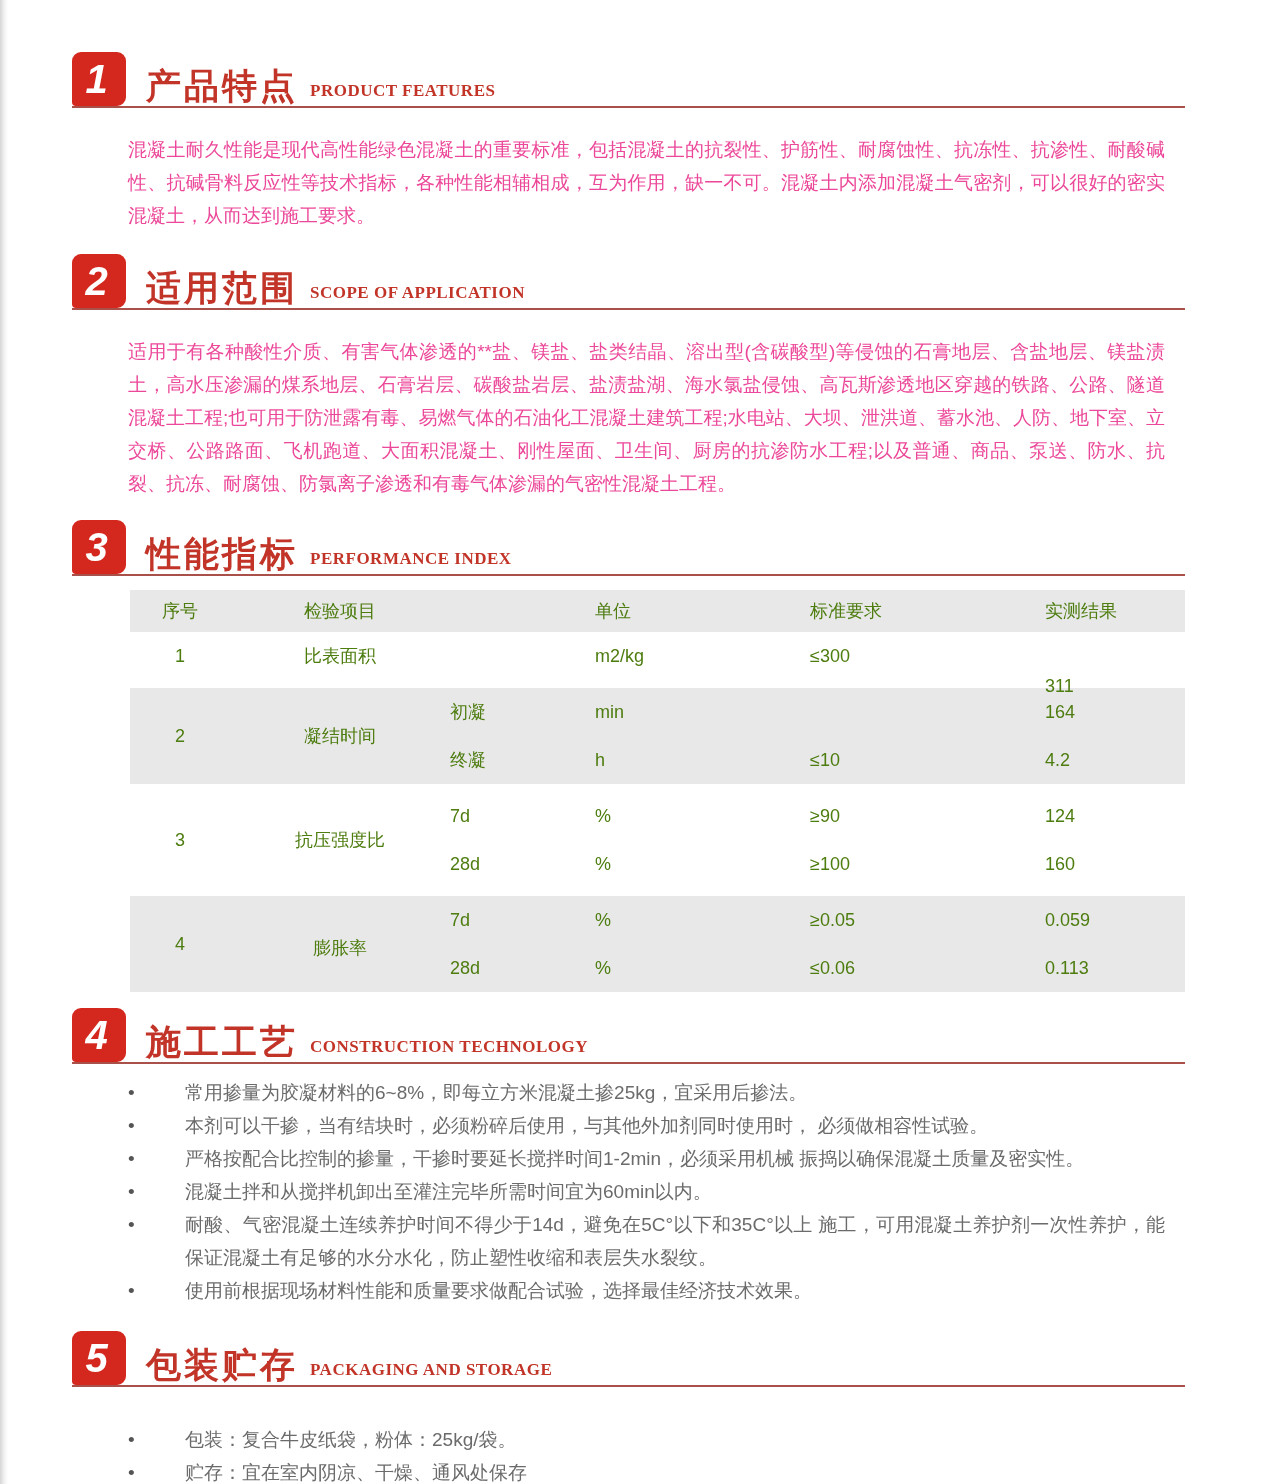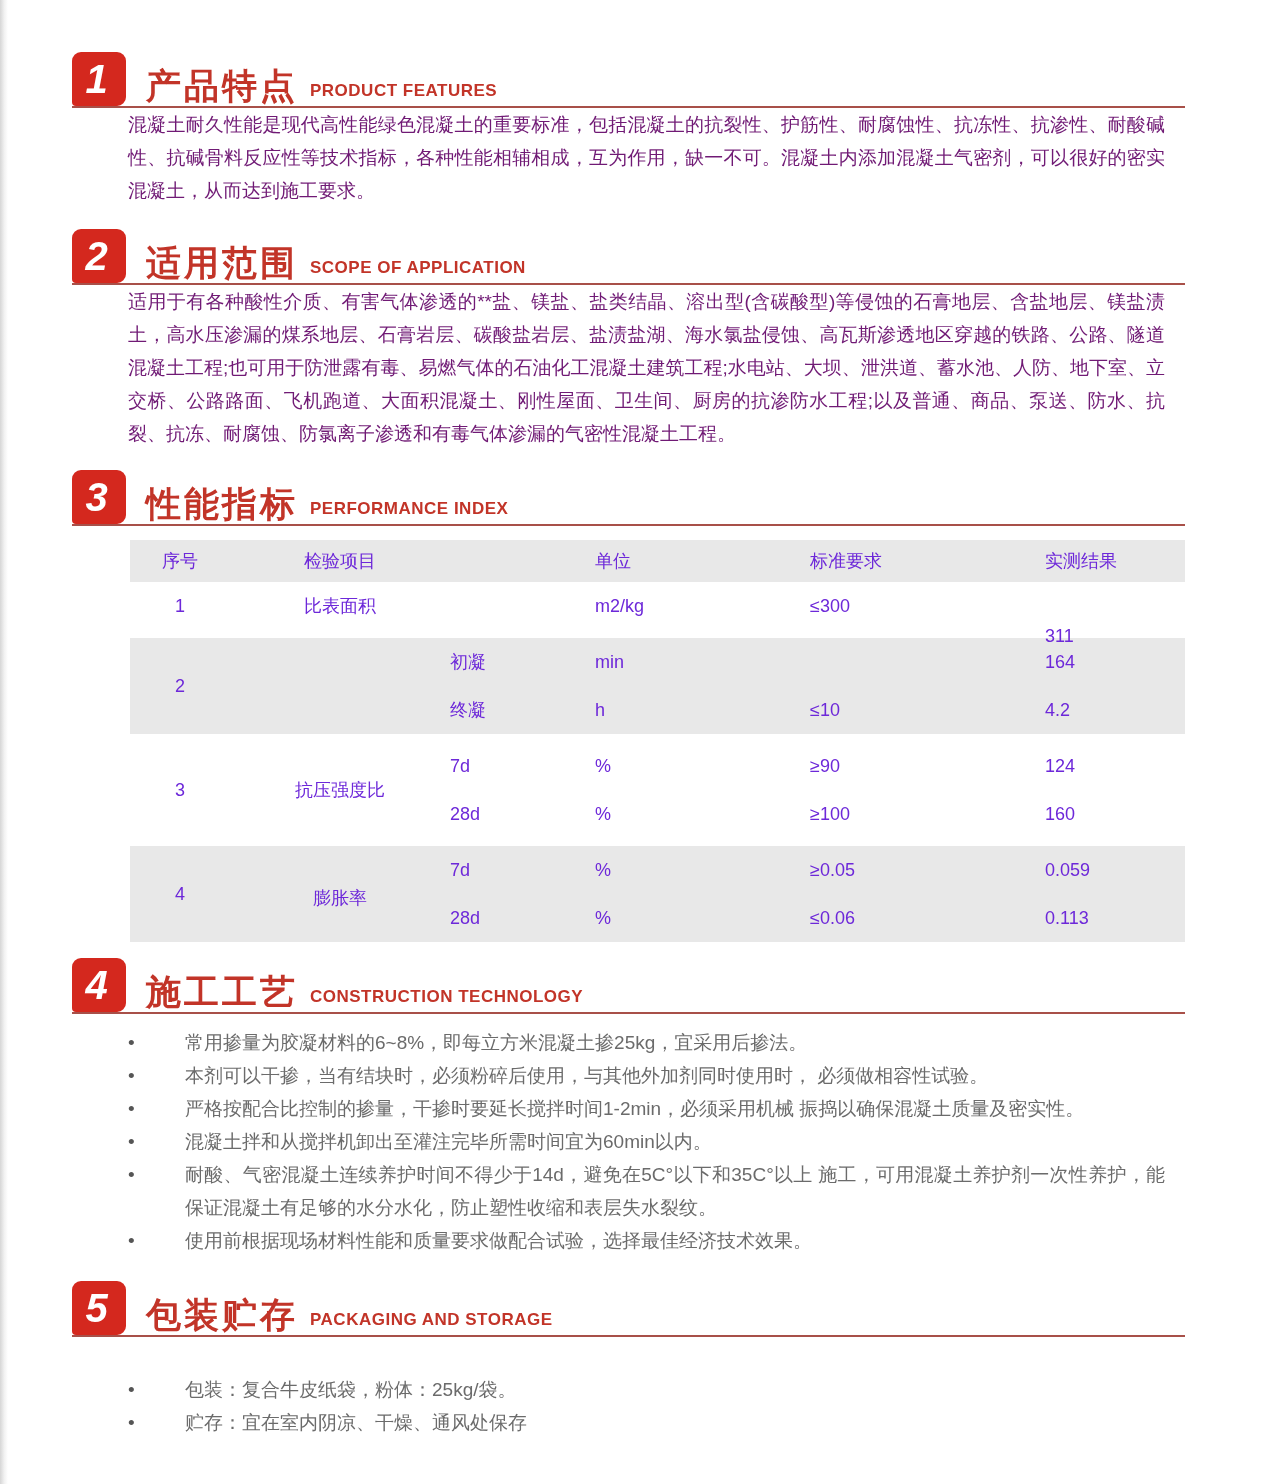--- a/index.html
+++ b/index.html
@@ -15,40 +15,40 @@
   
   .sec-header { display:flex; align-items:flex-end; border-bottom:2px solid #a85049;
     height:56px; }
   .sec-header .badge { width:54px; height:54px; background:#d4281e;
     border-radius:9px 9px 9px 4px; color:#ffffff; display:flex; align-items:center;
     justify-content:center; font-size:40px; font-weight:bold; font-style:italic;
     padding-right:5px; flex:0 0 54px; }
   .title-zh { color:#c23428; font-size:35px; font-weight:bold; margin-left:20px;
     letter-spacing:3px; line-height:1; padding-bottom:3px; }
   .title-en { color:#c23428; font-size:17px; font-weight:bold; margin-left:12px;
-    padding-bottom:5px; letter-spacing:0.5px; white-space:nowrap; }
+    padding-bottom:5px; letter-spacing:0.5px; white-space:nowrap;font-family:Liberation Serif, serif; }
 
   .mt-s1 { margin-top:52px; }
   .mt-s2 { margin-top:22px; }
   .mt-s3 { margin-top:20px; }
   .mt-s4 { margin-top:16px; }
   .mt-s5 { margin-top:24px; }
 
-  .para { margin:0 20px 0 56px; color:#701a75; font-size:19px; line-height:33px;
+  .para { margin:25px 20px 0 56px; color:#ec4899; font-size:19px; line-height:33px;
     text-align:justify; }
 
   
   .bullets { margin:12px 20px 0 56px; }
   .bullets.loose { margin-top:36px; }
   .bullet-item { display:flex; color:#6b6b6b; font-size:19px; line-height:33px; }
   .bullet-item .dot { flex:0 0 20px; color:#555555; }
   .bullet-item .bullet-text { flex:1; text-align:justify;margin-left:37px; }
 
   
-  .ptable { margin:14px 0 0 58px; width:1055px; color:#6d28d9; font-size:18px; }
+  .ptable { margin:14px 0 0 58px; width:1055px; color:#4d7c0f; font-size:18px; }
   .tgroup { display:grid; grid-template-columns:100px 220px 145px 215px 235px 1fr;
     margin-bottom:8px; }
   .tgroup.shade { background:#e8e8e8; }
   .tgroup.thead { background:#e8e8e8; margin-bottom:0; }
   .tcell { display:flex; align-items:center; }
   .tcell.c1 { justify-content:center; }
   .tcell.c2 { justify-content:center; }
   .thead .tcell { height:42px; }
   .row-h { height:48px; }
 </style>
@@ -92,20 +92,21 @@
         <div class="tgroup" style="grid-template-rows: repeat(1, 48px);">
           <div class="tcell c1" style="grid-area: 1 / 1 / span 1;">1</div>
           <div class="tcell c2" style="grid-area: 1 / 2 / span 1;">比表面积</div>
           <div class="tcell c3 row-h" style="grid-area: 1 / 3;"></div>
           <div class="tcell c4 row-h" style="grid-area: 1 / 4;">m2/kg</div>
           <div class="tcell c5 row-h" style="grid-area: 1 / 5;">≤300</div>
           <div class="tcell c6 row-h" style="grid-area: 1 / 6; margin-top: 30px;">311</div>
         </div>
         <div class="tgroup shade" style="grid-template-rows: repeat(2, 48px);">
           <div class="tcell c1" style="grid-area: 1 / 1 / span 2;">2</div>
+          <div class="tcell c2" style="grid-area: 1 / 2 / span 2;">凝结时间</div>
           <div class="tcell c3 row-h" style="grid-area: 1 / 3;">初凝</div>
           <div class="tcell c4 row-h" style="grid-area: 1 / 4;">min</div>
           <div class="tcell c6 row-h" style="grid-area: 1 / 6;">164</div>
           <div class="tcell c3 row-h" style="grid-area: 2 / 3;">终凝</div>
           <div class="tcell c4 row-h" style="grid-area: 2 / 4;">h</div>
           <div class="tcell c5 row-h" style="grid-area: 2 / 5;">≤10</div>
           <div class="tcell c6 row-h" style="grid-area: 2 / 6;">4.2</div>
         </div>
         <div class="tgroup" style="grid-template-rows: repeat(2, 48px);">
           <div class="tcell c1" style="grid-area: 1 / 1 / span 2;">3</div>

